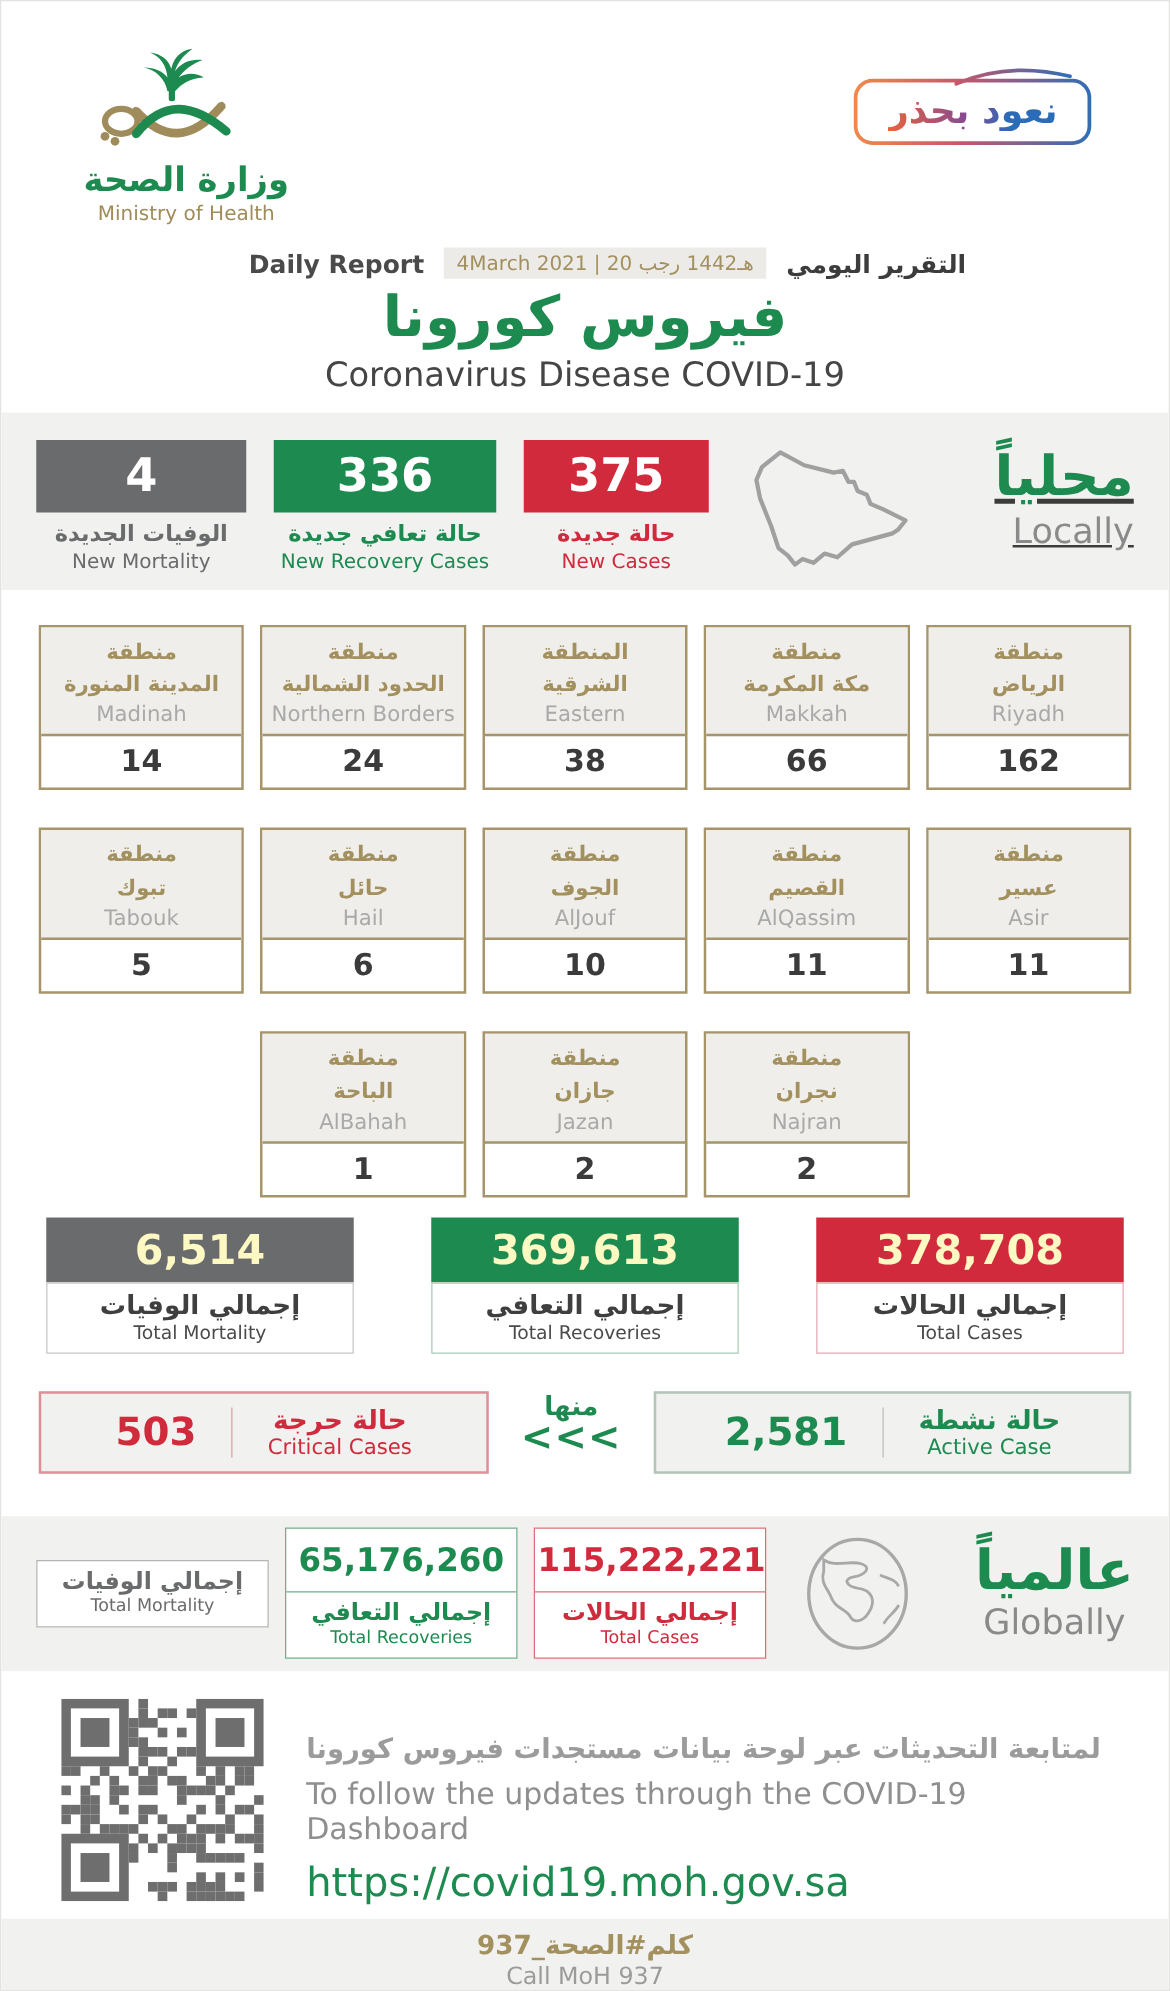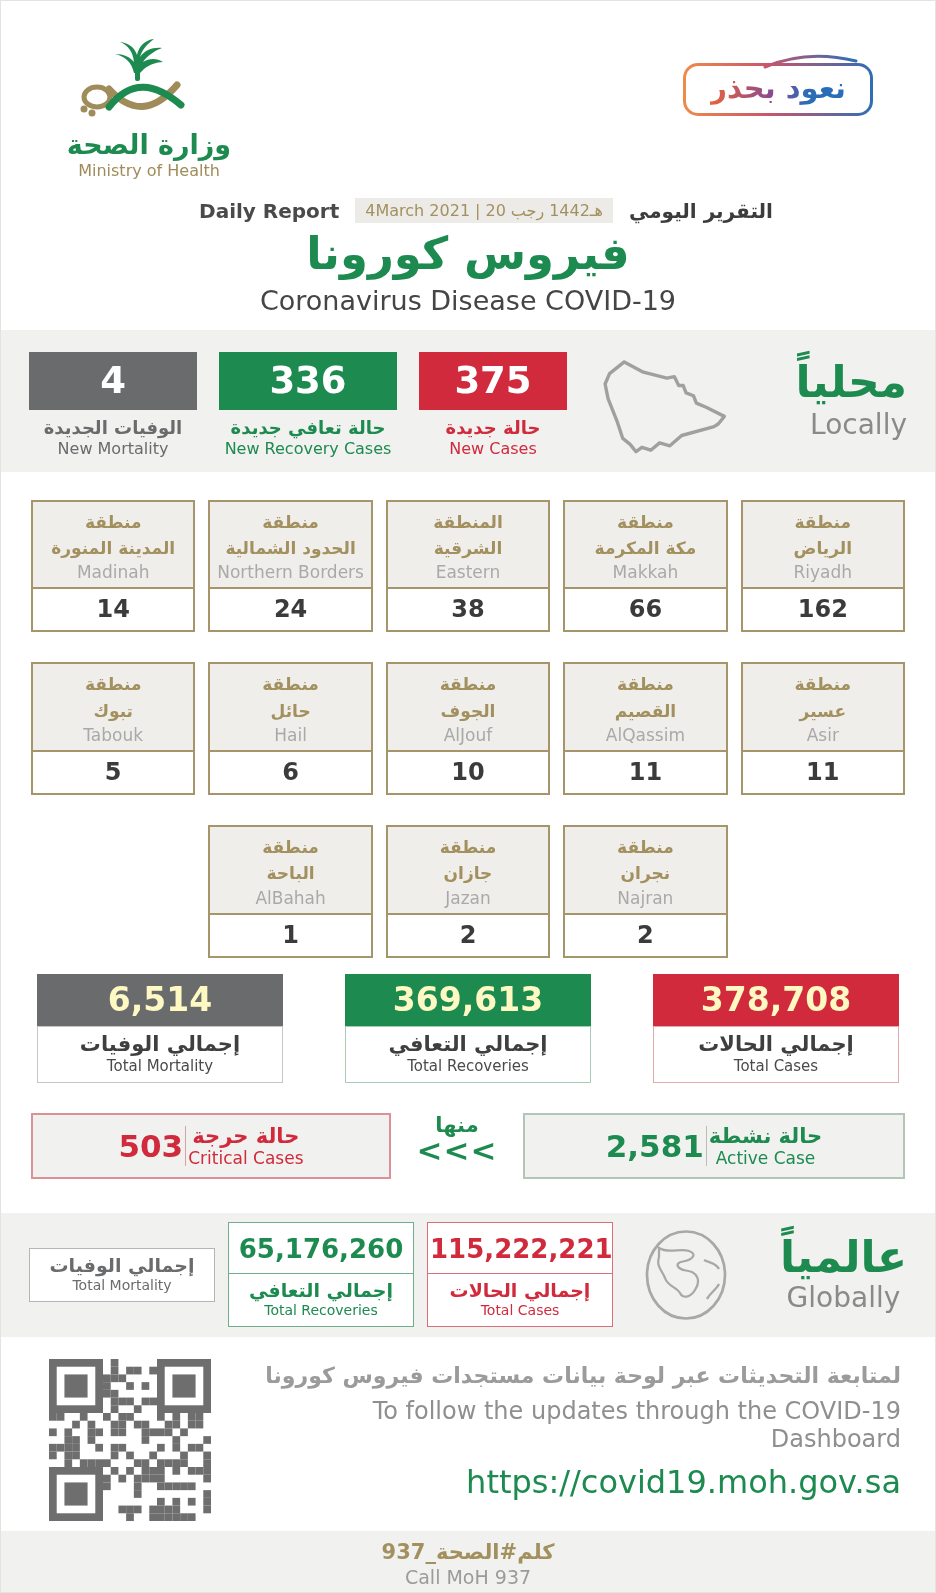--- a/index.html
+++ b/index.html
@@ -34,21 +34,21 @@
   
   .locally{margin-top:14px;height:142px;display:flex;align-items:flex-start;padding:22px 28px 0;gap:22px;box-sizing:border-box;}
   .big-stat{text-align:center;}
   .num-box{height:58px;display:flex;align-items:center;justify-content:center;color:#fff;font-size:37px;font-weight:bold;}
   .t-gray{background:#6a6b6d;} .t-green{background:#1d8a50;} .t-red{background:#d02a3c;}
   .c-gray{color:#6a6b6d;} .c-green{color:#1d8a50;} .c-red{color:#d02a3c;}
   .lbl-ar{font-size:18px;font-weight:bold;margin-top:7px;}
   .lbl-en{font-size:16px;margin-top:1px;}
   .w1{width:168px;} .w2{width:178px;} .w3{width:148px;}
   .map-box{margin-top:4px;}
-  .loc-head{margin-left:auto;text-align:right;margin-top:8px;}
+  .loc-head{margin-left:auto;text-align:right;margin-top:8px;text-decoration:underline;}
   .loc-head .ar{color:#1d8a50;font-size:44px;font-weight:bold;line-height:1;}
   .loc-head .en{color:#8a8a8a;font-size:28px;margin-top:4px;}
   
   .region-grid{display:grid;grid-template-columns:repeat(5,1fr);gap:30px 13px;padding:28px 30px 0;}
   .region-grid > :nth-child(11){grid-column:2;}
   .region-grid > :nth-child(12){grid-column:3;}
   .region-grid > :nth-child(13){grid-column:4;}
   .region-box{border:2px solid #a6956b;background:#fff;text-align:center;}
   .region-head{background:#efeeea;border-bottom:2px solid #a6956b;min-height:84px;box-sizing:border-box;padding:7px 3px 5px;}
   .region-ar{color:#a3905f;font-weight:bold;font-size:17px;line-height:1.55;white-space:pre-line;direction:rtl;}
@@ -58,21 +58,21 @@
   .totals-row{display:flex;justify-content:space-between;padding:16px 36px 0;}
   .total-box{width:246px;text-align:center;}
   .total-num{height:52px;display:flex;align-items:center;justify-content:center;color:#fef9c3;font-size:33px;font-weight:bold;}
   .total-label{border:1.5px solid #c6c6c6;background:#fff;padding:5px 0 7px;}
   .total-box.green .total-label{border-color:#a8ccb6;}
   .total-box.red .total-label{border-color:#e3a9ae;}
   .total-label .ar{font-size:21px;font-weight:bold;color:#3f3f3f;direction:rtl;}
   .total-label .en{font-size:15px;color:#4a4a4a;margin-top:1px;}
   
   .breakdown{display:flex;align-items:center;padding:30px 30px 0;gap:16px;}
-  .bd-box{box-sizing:border-box;background:#f1f1ef;display:flex;align-items:center;justify-content:center;gap:2px;height:66px;}
+  .bd-box{box-sizing:border-box;background:#f1f1ef;display:flex;align-items:center;justify-content:center;gap:28px;height:66px;}
   .bd-critical{width:360px;border:2px solid #dc9098;}
   .bd-active{width:382px;border:2px solid #b3c4b9;}
   .bd-num{font-size:31px;font-weight:bold;}
   .bd-div{width:1px;height:40px;background:#bdbdb8;}
   .bd-critical .bd-div{background:#d9a0a6;}
   .bd-labels{text-align:center;}
   .bd-labels .ar{font-size:21px;font-weight:bold;direction:rtl;}
   .bd-labels .en{font-size:17px;margin-top:0;}
   .ofwhich{flex:1;text-align:center;color:#1d8a50;margin-top:-14px;}
   .ofwhich .ar{font-size:21px;font-weight:bold;direction:rtl;}
@@ -88,21 +88,21 @@
   .glabel{padding:5px 2px 8px;}
   .glabel .ar{font-size:19px;font-weight:bold;direction:rtl;}
   .glabel .en{font-size:14px;margin-top:1px;}
   .globe-box{margin-left:12px;}
   .glob-head{margin-left:auto;text-align:center;}
   .glob-head .ar{color:#1d8a50;font-size:44px;font-weight:bold;line-height:1;}
   .glob-head .en{color:#8a8a8a;font-size:28px;margin-top:2px;}
   
   .qr-section{display:flex;align-items:flex-start;gap:34px;padding:22px 34px 0 48px;}
   .qr{width:162px;height:162px;flex:0 0 auto;}
-  .dash-text{flex:1;text-align:right;margin-top:4px;}
+  .dash-text{flex:1;text-align:left;margin-top:28px;}
   .dash-text .ar{color:#9b9b9b;font-weight:bold;font-size:22px;direction:rtl;}
   .dash-text .en{color:#8f8f8f;font-size:24px;margin-top:9px;}
   .dash-text .url{color:#1d8a50;font-weight:normal;font-size:32px;margin-top:10px;display:inline-block;cursor:pointer;}
   
   .call-band{margin-top:10px;text-align:center;padding:9px 0 11px;}
   .call-band .ar{color:#a3905f;font-weight:bold;font-size:21px;direction:rtl;}
   .call-band .en{color:#9b9b9b;font-size:19px;margin-top:2px;}
   svg{display:block;}
 </style>
 </head>

